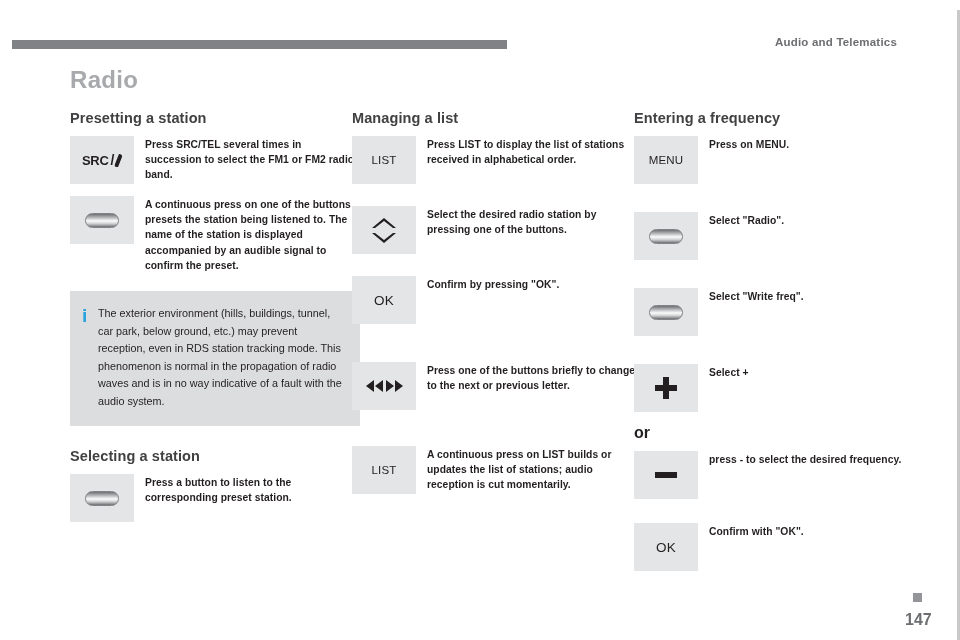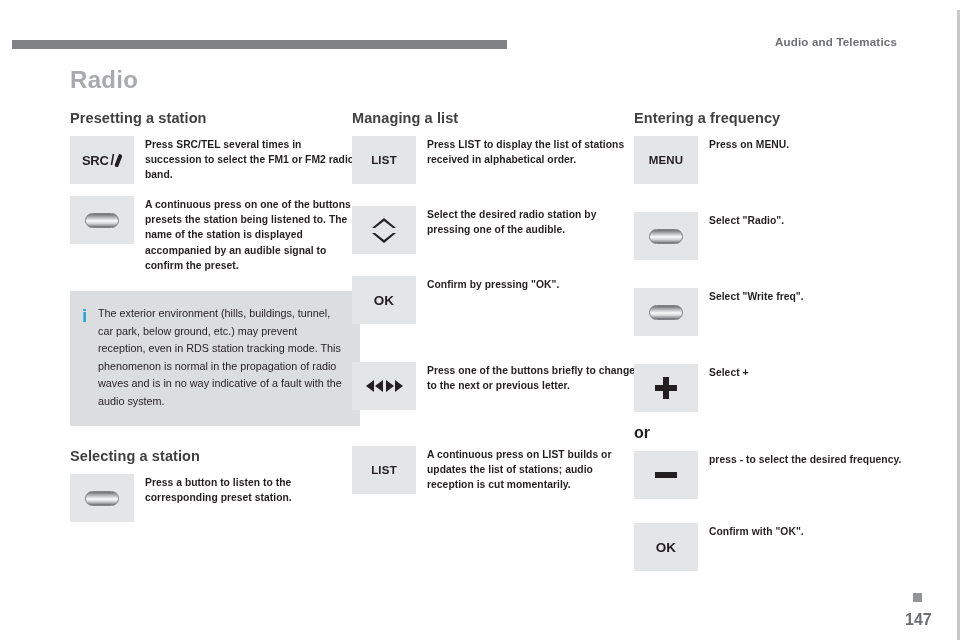--- a/index.html
+++ b/index.html
@@ -119,21 +119,21 @@
     display: inline-block;
     width: 7px; height: 13px;
     margin-left: 1px;
     background: #231f20;
     border-radius: 2px 4px 2px 3px;
     transform: skewX(-10deg);
     clip-path: polygon(40% 0%, 100% 0%, 60% 100%, 0% 100%);
   }
   .glyph-text {
     font-size: 13.5px;
-    font-weight: bold;
+    font-weight: normal;
     color: #231f20;
     letter-spacing: 0.2px;
   }
   .glyph-text.small {
     font-size: 11.5px;
   }
   .glyph-pill {
     width: 34px;
     height: 15px;
     border-radius: 8px;
@@ -302,21 +302,21 @@
       <div class="icon-box">
         <span class="glyph-chevrons">
           <svg width="28" height="13" viewBox="0 0 28 13">
             <path d="M2 12 L14 2 L26 12 L23 12 L14 5 L5 12 Z" fill="#231f20"></path>
           </svg>
           <svg width="28" height="13" viewBox="0 0 28 13" style="margin-top:3px">
             <path d="M2 1 L14 11 L26 1 L23 1 L14 8 L5 1 Z" fill="#231f20"></path>
           </svg>
         </span>
       </div>
-      <div class="row-text">Select the desired radio station by pressing one of the audible.</div>
+      <div class="row-text">Select the desired radio station by pressing one of the buttons.</div>
     </div>
 
     <div class="spacer-sm"></div>
 
     <div class="row">
       <div class="icon-box">
         <span class="glyph-text">OK</span>
       </div>
       <div class="row-text">Confirm by pressing "OK".</div>
     </div>

